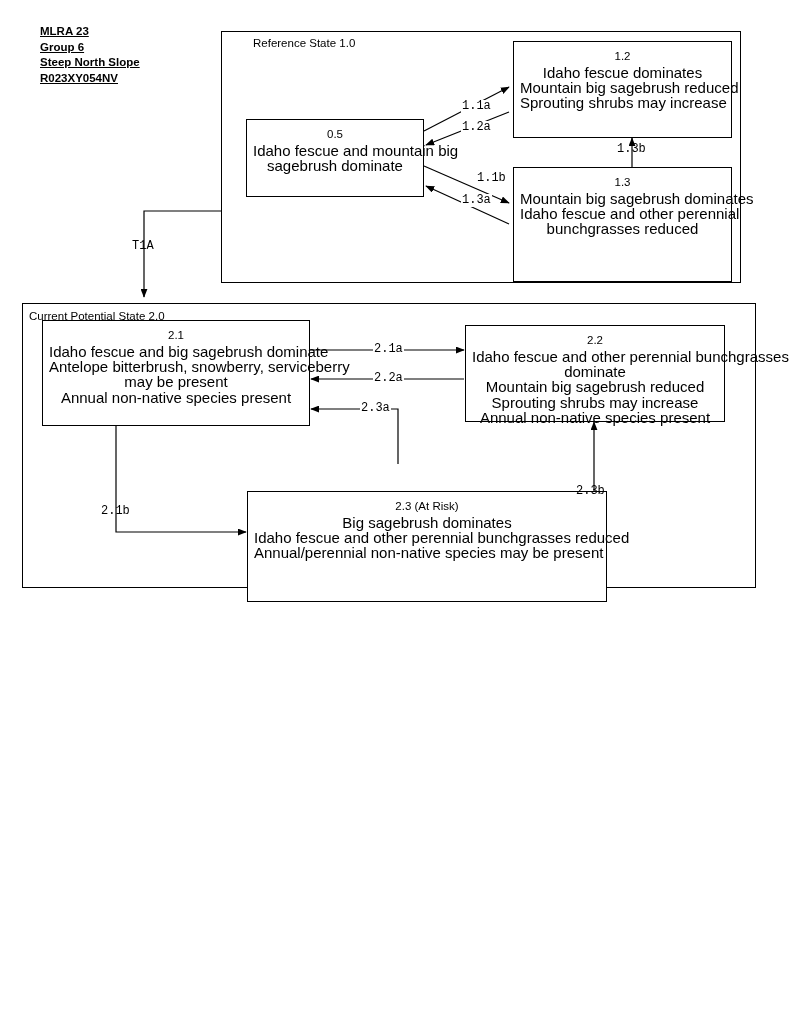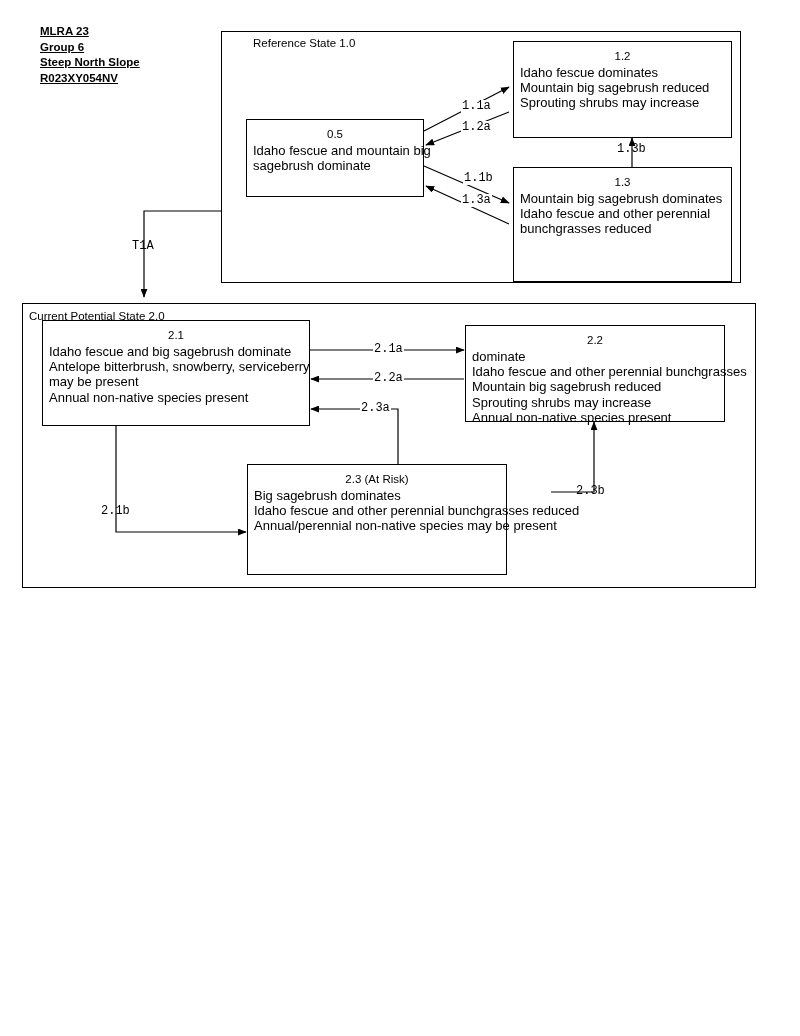--- a/index.html
+++ b/index.html
@@ -28,21 +28,21 @@
 
   
   .phase{
     position:absolute;border:1.2px solid #000;background:#fff;box-sizing:border-box;
     padding:7px 6px 6px 6px;
   }
   .phase .ph-id{
     text-align:center;font-size:11.5px;line-height:15px;margin-bottom:1px;
   }
   .phase .ph-line{
-    text-align:left;font-size:13px;line-height:15.2px;white-space:nowrap;
+    text-align:center;font-size:15px;line-height:15.2px;white-space:nowrap;
   }
 
   
   .tlabel{
     position:absolute;font-size:12px;line-height:13px;white-space:nowrap;
     background:#fff;padding:0 1px;font-family:Liberation Mono, monospace;
   }
   .tlabel.plain{background:transparent;}
 </style>
 </head>
@@ -108,47 +108,47 @@
 
   <div class="phase" style="left:513px;top:167px;width:219px;height:115px;">
     <div class="ph-id">1.3</div>
     <div class="ph-line">Mountain big sagebrush dominates</div>
     <div class="ph-line">Idaho fescue and other perennial</div>
     <div class="ph-line">bunchgrasses reduced</div>
   </div>
 
   <div class="tlabel" style="left:461px;top:100px;">1.1a</div>
   <div class="tlabel" style="left:461px;top:121px;">1.2a</div>
-  <div class="tlabel" style="left:463px;top:172px;">1.1b</div>
+  <div class="tlabel" style="left:476px;top:172px;">1.1b</div>
   <div class="tlabel" style="left:461px;top:194px;">1.3a</div>
   <div class="tlabel plain" style="left:616px;top:143px;">1.3b</div>
 
   <div class="tlabel plain" style="left:131px;top:240px;">T1A</div>
 
   <div class="state-box" style="left:22px;top:303px;width:734px;height:285px;"></div>
   <div class="state-label" style="left:29px;top:309px;">Current Potential State 2.0</div>
 
   <div class="phase" style="left:42px;top:320px;width:268px;height:106px;">
     <div class="ph-id">2.1</div>
     <div class="ph-line">Idaho fescue and big sagebrush dominate</div>
     <div class="ph-line">Antelope bitterbrush, snowberry, serviceberry</div>
     <div class="ph-line">may be present</div>
     <div class="ph-line">Annual non-native species present</div>
   </div>
 
   <div class="phase" style="left:465px;top:325px;width:260px;height:97px;">
     <div class="ph-id">2.2</div>
+    <div class="ph-line">Idaho fescue and other perennial bunchgrasses</div>
     <div class="ph-line">dominate</div>
-    <div class="ph-line">Idaho fescue and other perennial bunchgrasses</div>
     <div class="ph-line">Mountain big sagebrush reduced</div>
     <div class="ph-line">Sprouting shrubs may increase</div>
     <div class="ph-line">Annual non-native species present</div>
   </div>
 
-  <div class="phase" style="left:247px;top:464px;width:260px;height:111px;">
+  <div class="phase" style="left:247px;top:491px;width:360px;height:111px;">
     <div class="ph-id">2.3 (At Risk)</div>
     <div class="ph-line">Big sagebrush dominates</div>
     <div class="ph-line">Idaho fescue and other perennial bunchgrasses reduced</div>
     <div class="ph-line">Annual/perennial non-native species may be present</div>
   </div>
 
   <div class="tlabel" style="left:373px;top:343px;">2.1a</div>
   <div class="tlabel" style="left:373px;top:372px;">2.2a</div>
   <div class="tlabel" style="left:360px;top:402px;">2.3a</div>
   <div class="tlabel plain" style="left:100px;top:505px;">2.1b</div>

